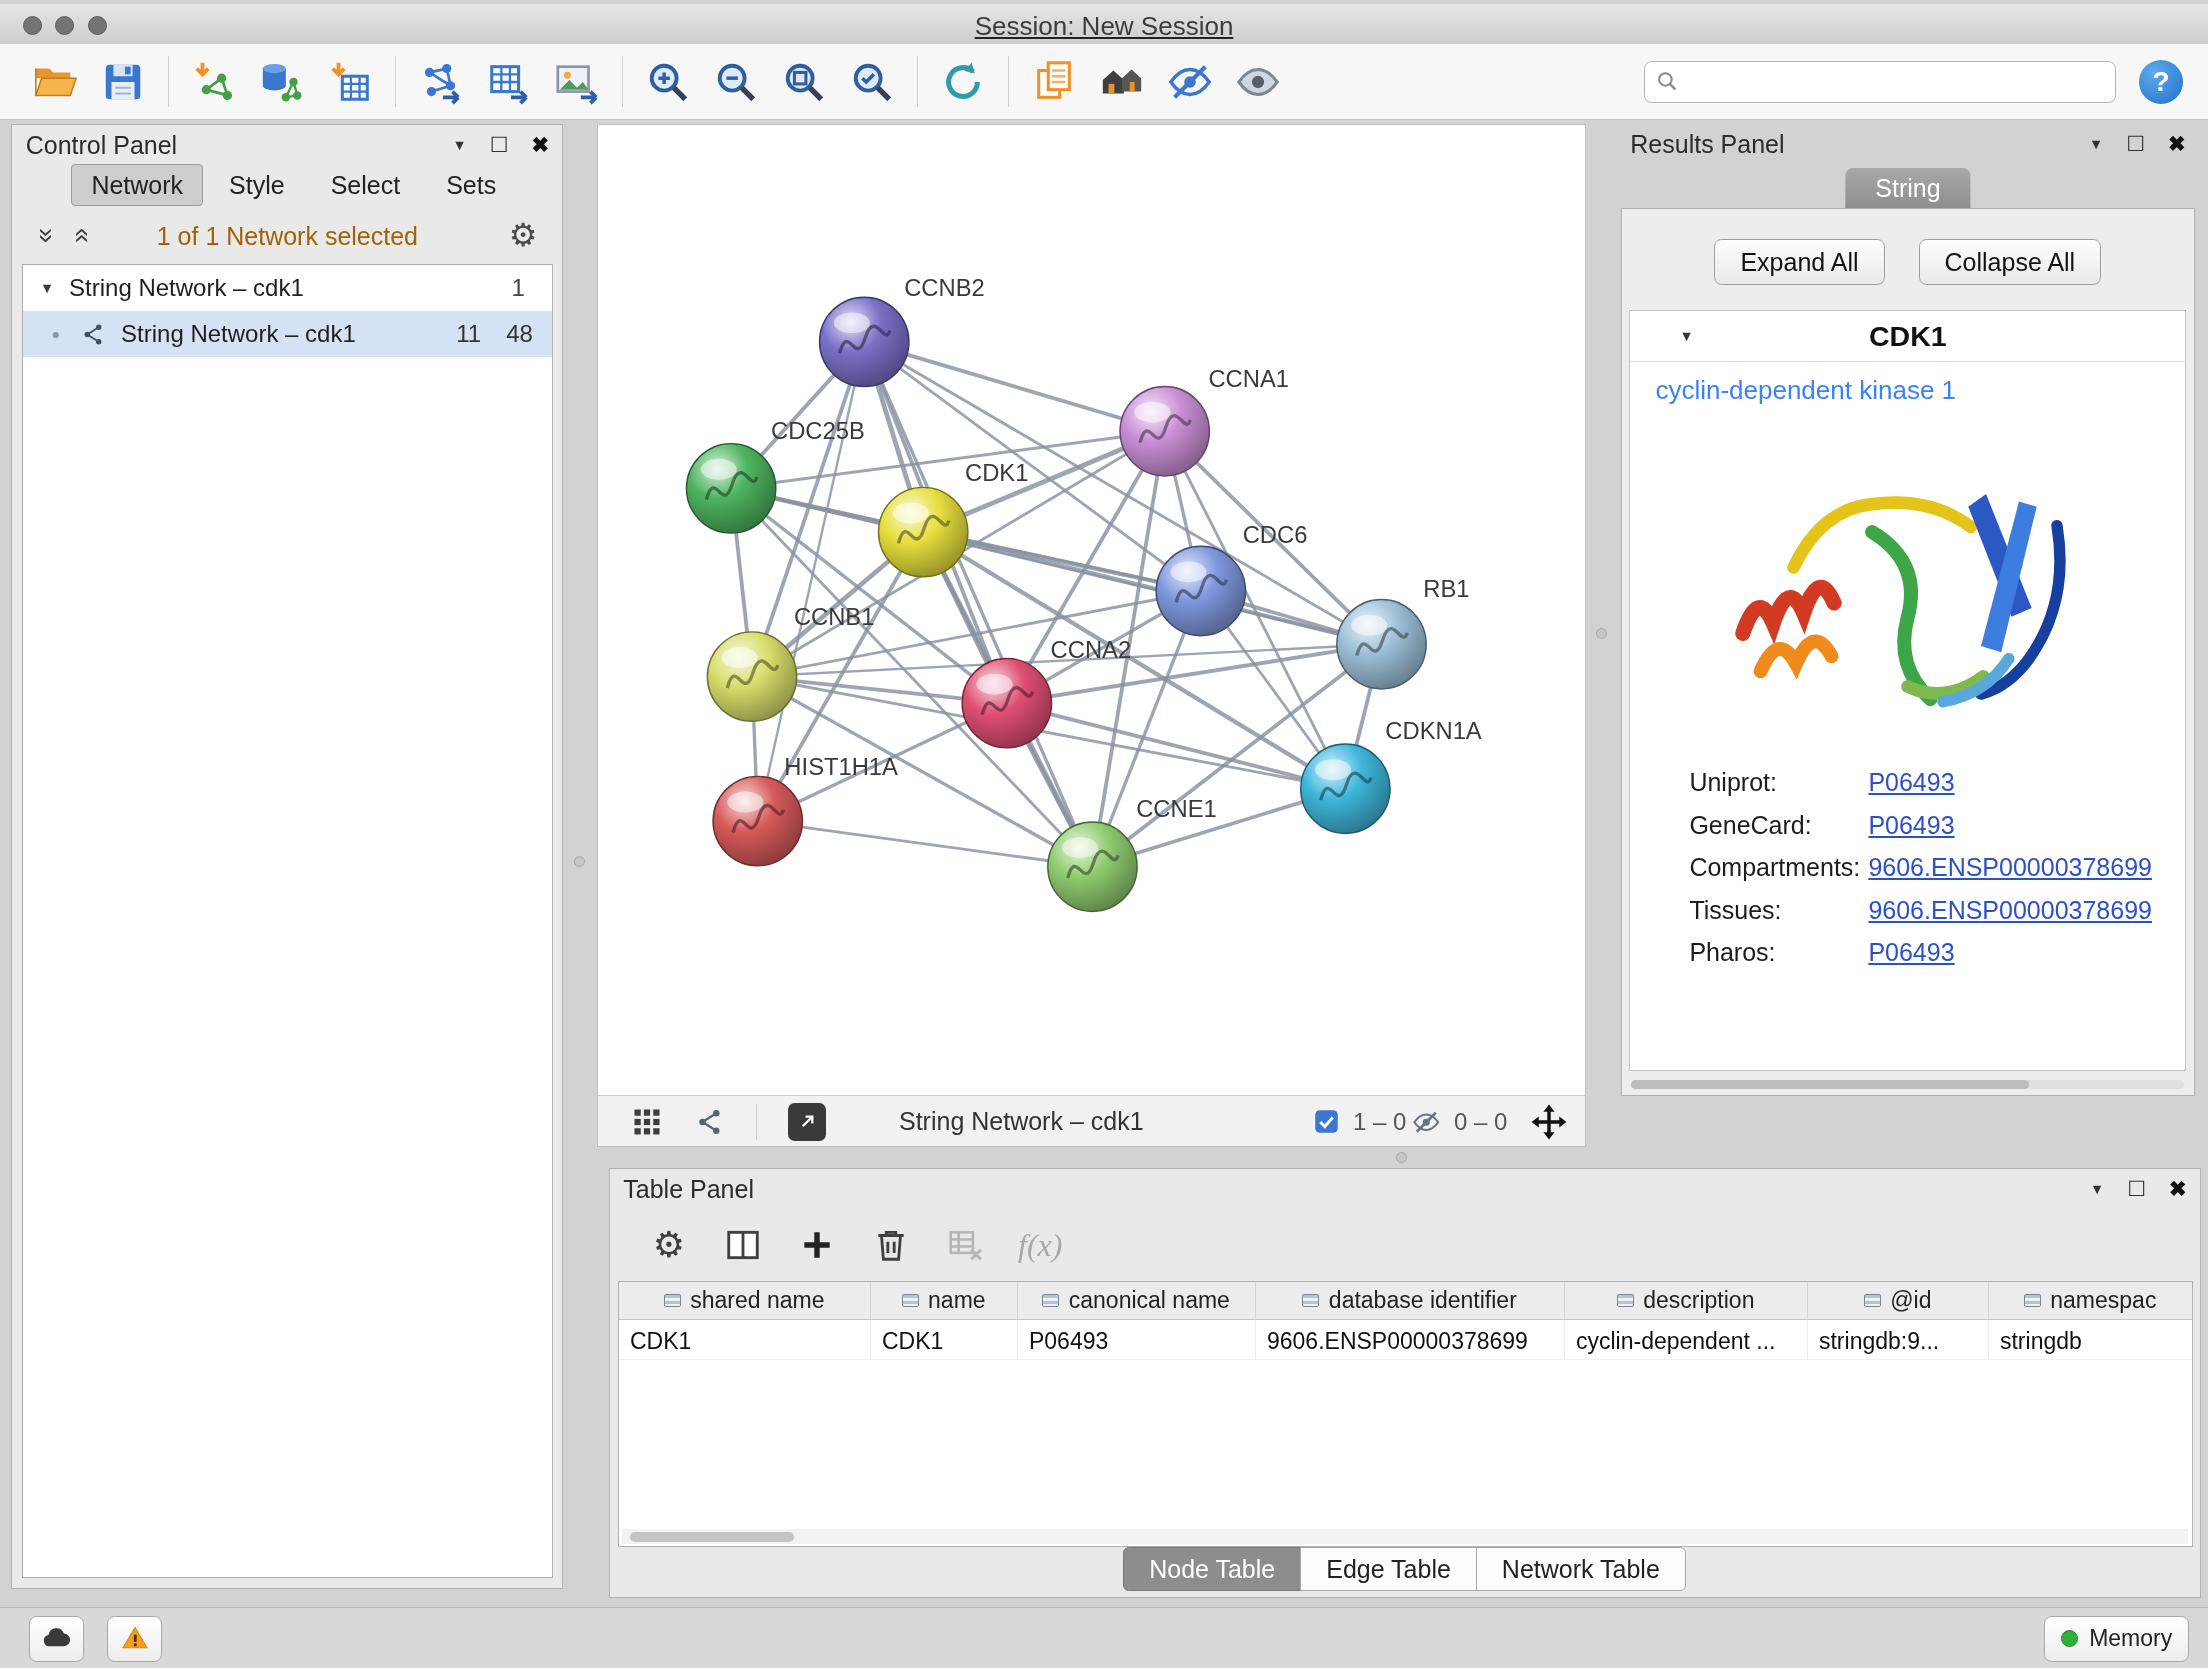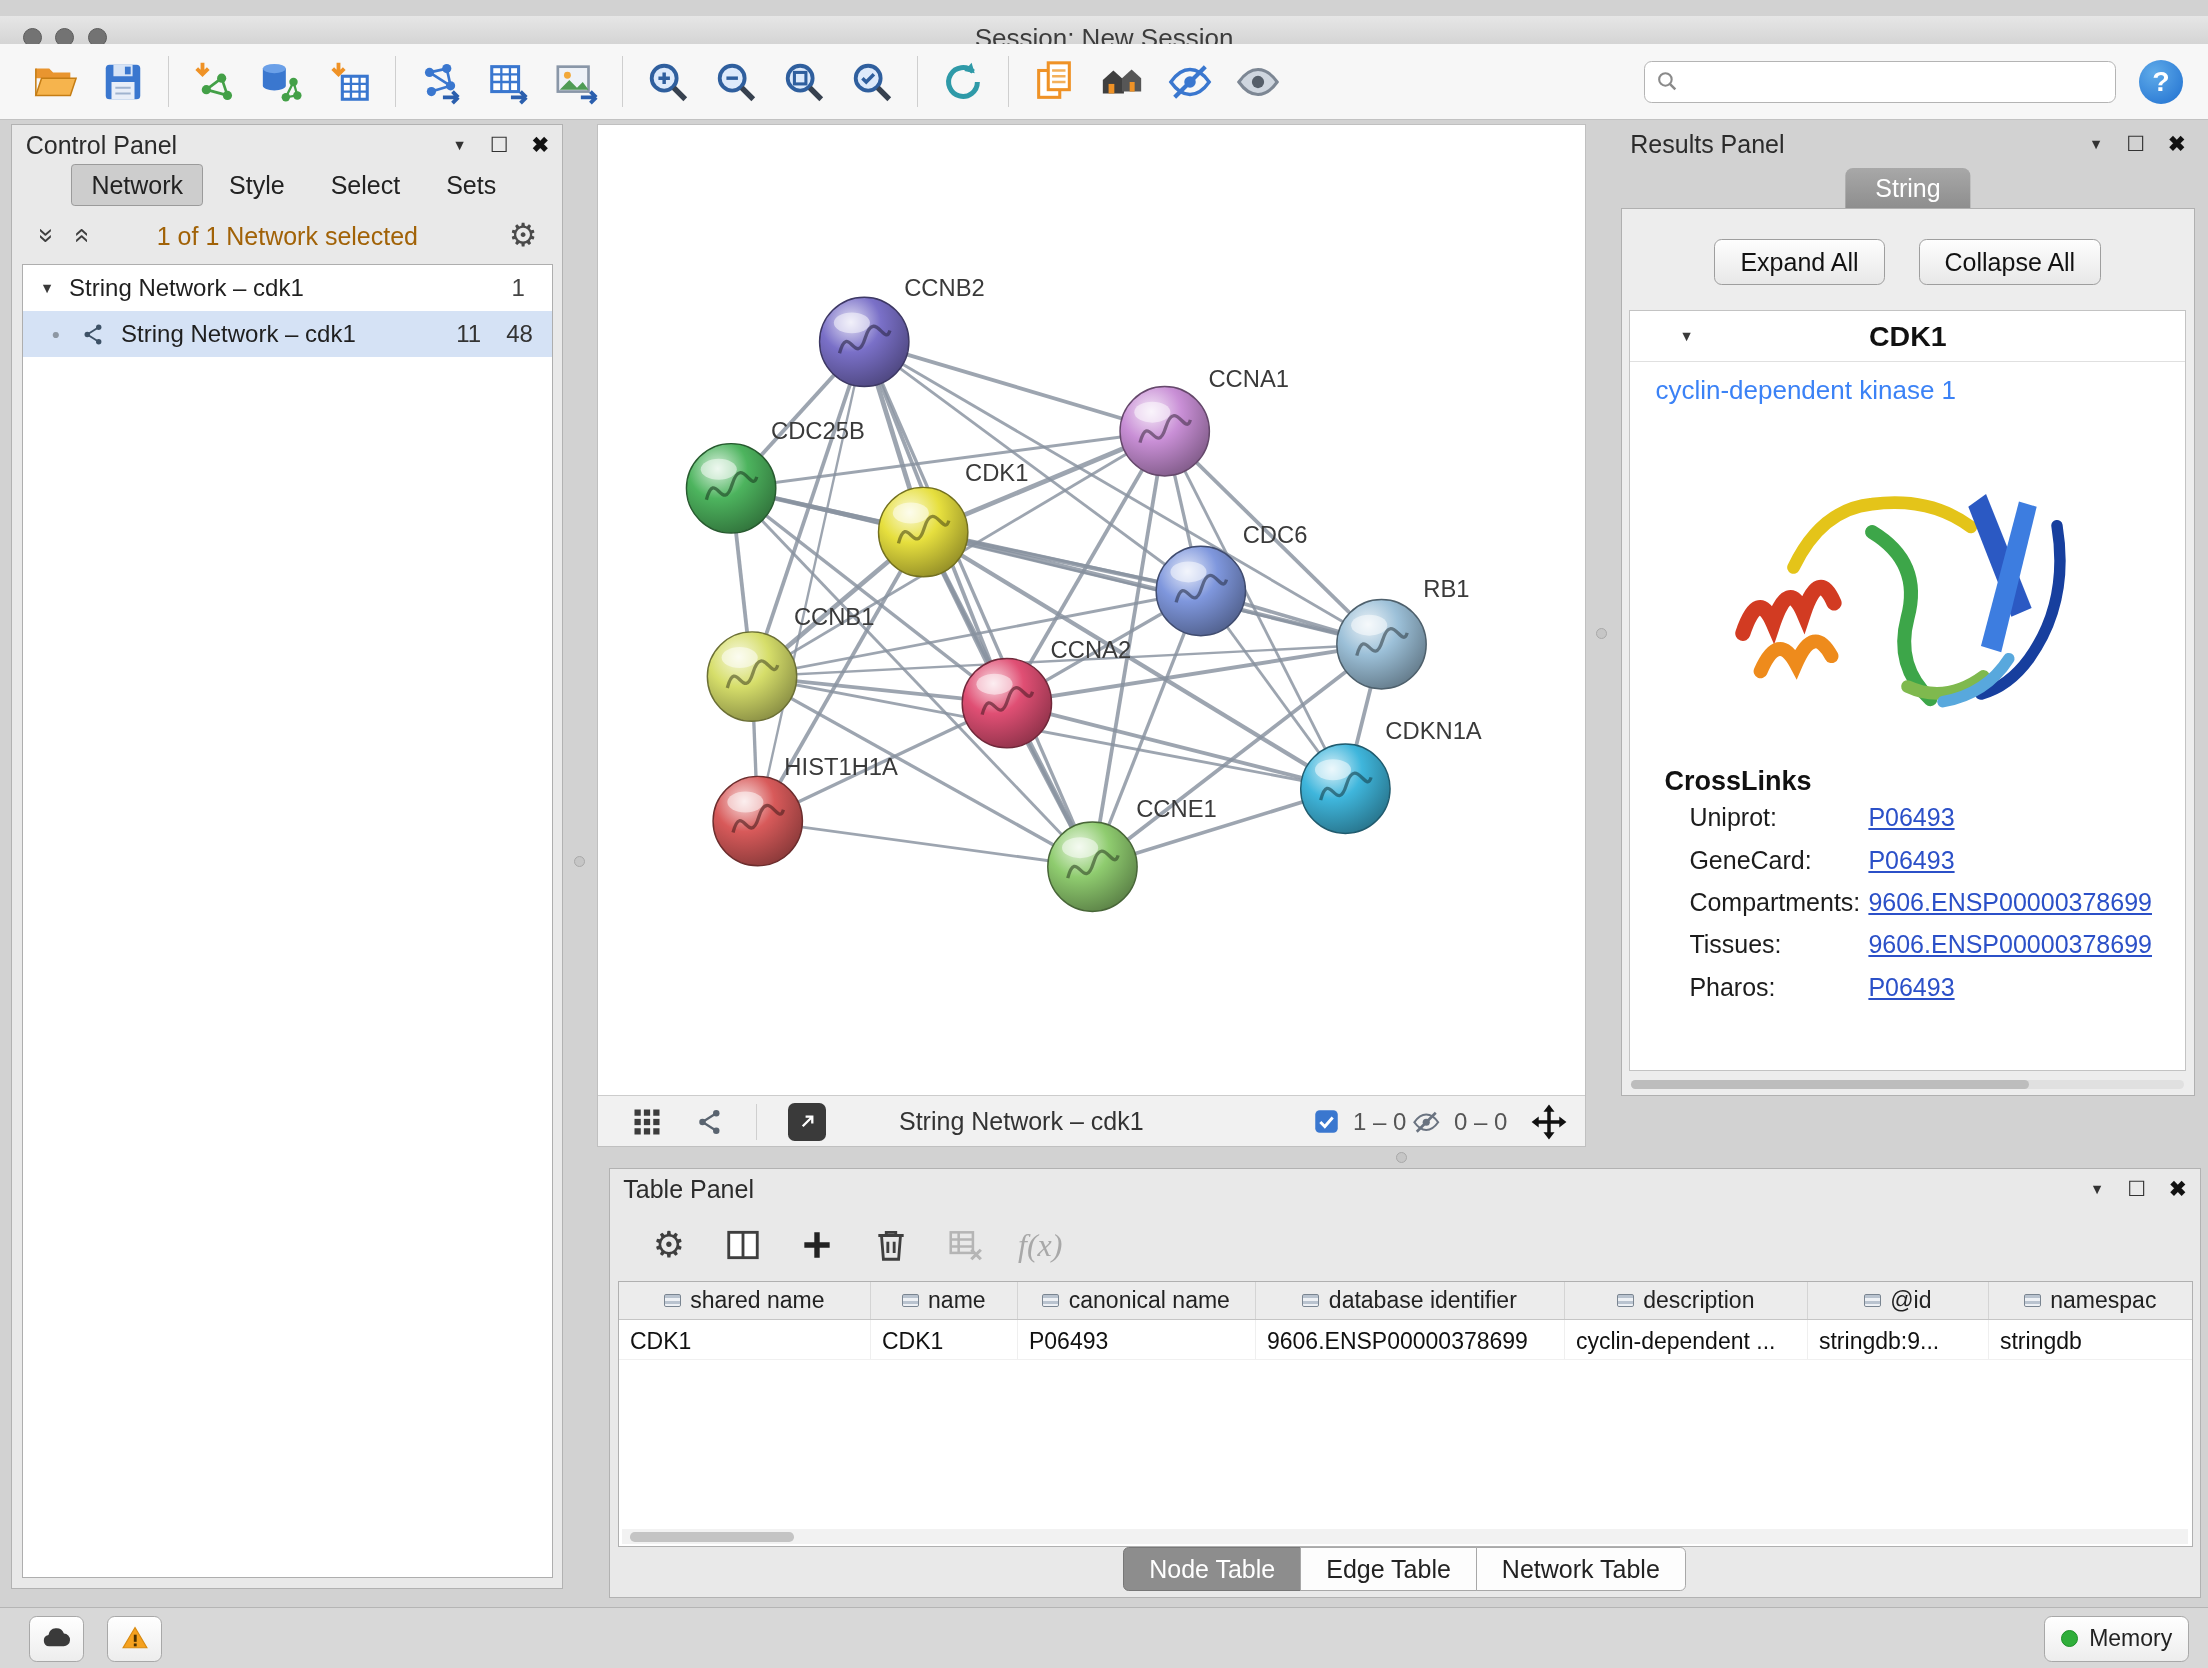--- a/index.html
+++ b/index.html
@@ -1,20 +1,20 @@
 <!DOCTYPE html>
 <html style="font-size:15px"><head>
 <meta charset="utf-8">
 <style>
   * { margin:0; padding:0; box-sizing:border-box; }
   html,body { width:2208px; height:1668px; }
   body { font-family:"Liberation Sans",sans-serif; background:#d2d2d2; position:relative; overflow:hidden; color:#222; }
 
   
-  .titlebar { position:absolute; left:0; top:16px; width:2208px; height:44px;
+  .titlebar { position:absolute; left:0; top:4px; width:2208px; height:44px;
     background:linear-gradient(#e6e6e6,#cbcbcb); border-bottom:1px solid #a6a6a6;text-decoration:underline; }
   .traffic { position:absolute; top:12.4px; width:19px; height:19px; border-radius:50%;
     background:#737373; border:1px solid #5c5c5c; }
   .title-text { line-height:44px; text-align:center; font-size:26px; color:#3c3c3c; }
 
   
   .toolbar { position:absolute; left:0; top:44px; width:2208px; height:76px; background:#f7f7f7;
     border-bottom:1px solid #c2c2c2; display:flex; align-items:center; }
   .tb-btn { width:46px; height:46px; margin-left:22px; cursor:pointer; flex:none; }
   .tb-btn svg { width:46px; height:46px; }
@@ -601,21 +601,20 @@
           <path d="M34,200 q14,-32 28,-6 q14,-32 28,-6" stroke="#ee8b1c" stroke-width="11"></path>
           <path d="M60,118 q22,-46 62,-50 q46,-6 78,18" stroke="#e4c419" stroke-width="10"></path>
           <path d="M122,90 q40,24 28,68 q-10,38 18,64" stroke="#3da649" stroke-width="11"></path>
           <path d="M150,212 q30,14 60,-8" stroke="#7fb94e" stroke-width="10"></path>
           <path d="M212,60 L248,150 L232,157 L198,70 Z" fill="#2b59c3" stroke="none"></path>
           <path d="M252,70 L224,185 L208,180 L238,66 Z" fill="#3d7de0" stroke="none"></path>
           <path d="M268,85 q10,60 -22,105 q-16,22 -38,28" stroke="#173f9e" stroke-width="9"></path>
           <path d="M178,224 q34,-6 52,-34" stroke="#58a8dd" stroke-width="9"></path>
         </g>
       </svg>
-      <div class="ps-xtitle">CrossLinks</div>
       <div id="crosslinks-list">
           <div class="xlink-row">
             <span class="xlink-label">Uniprot:</span>
             <a class="xlink-value">P06493</a>
           </div>
           <div class="xlink-row">
             <span class="xlink-label">GeneCard:</span>
             <a class="xlink-value">P06493</a>
           </div>
           <div class="xlink-row">

